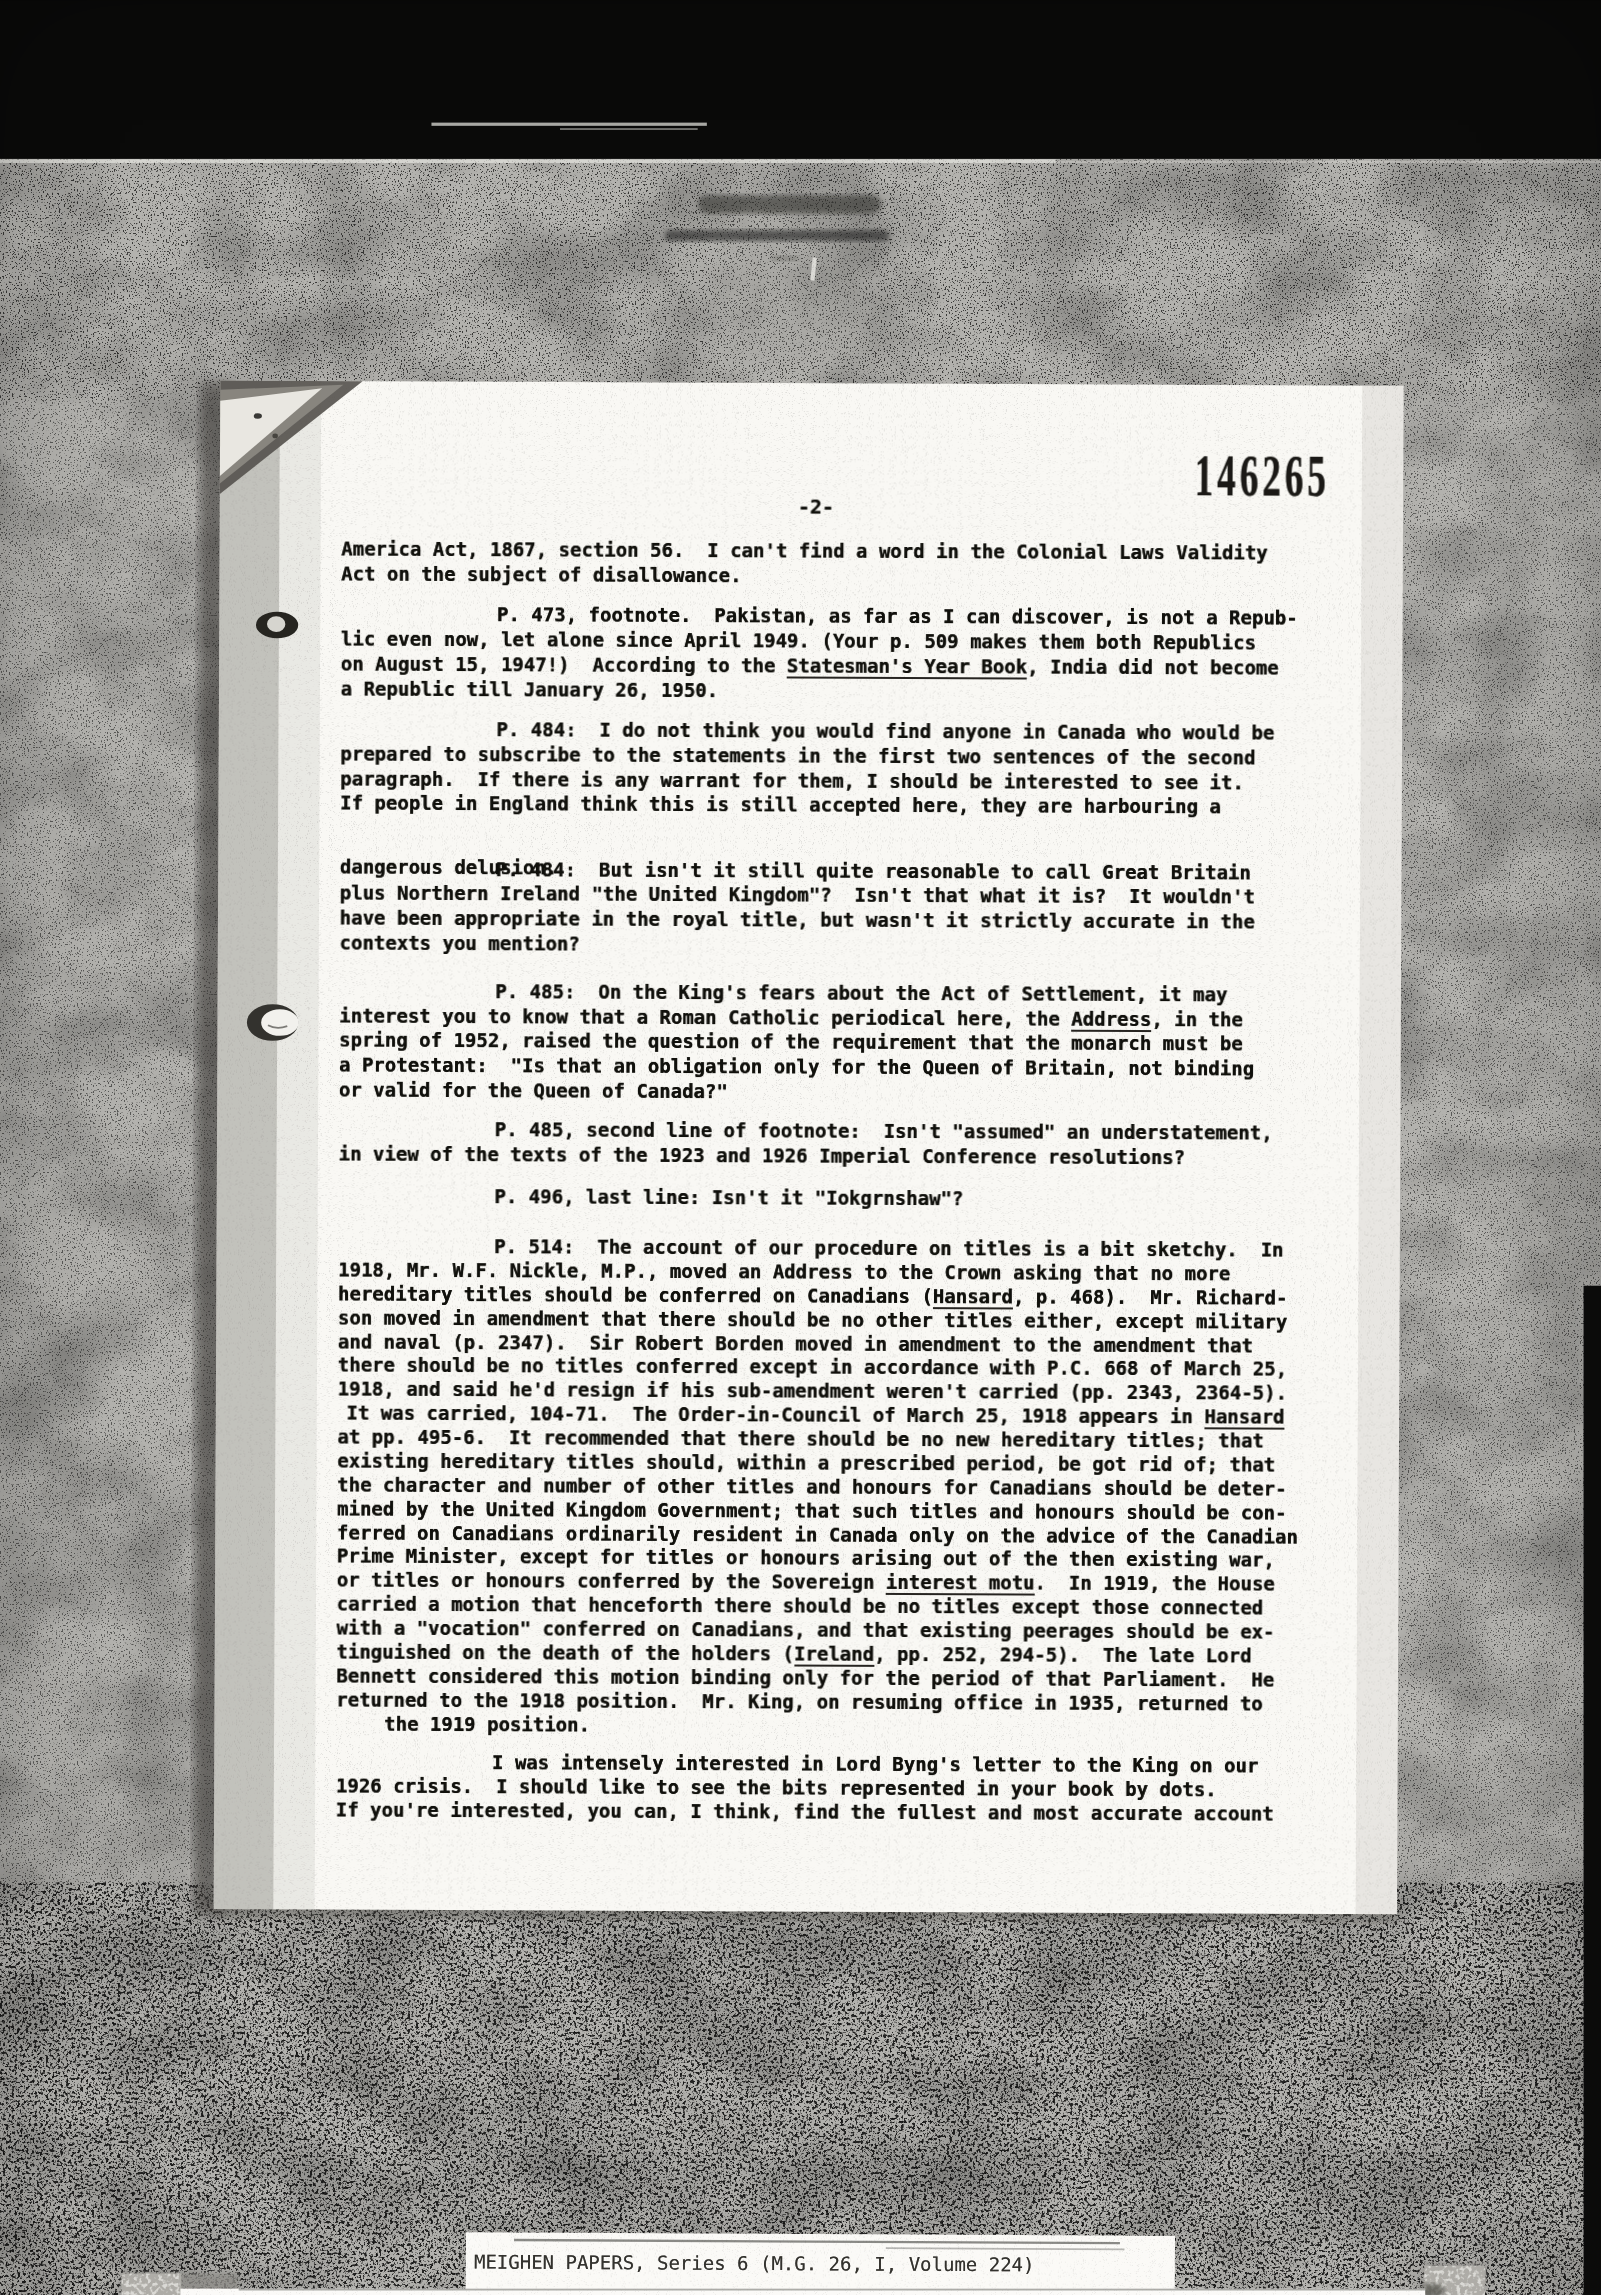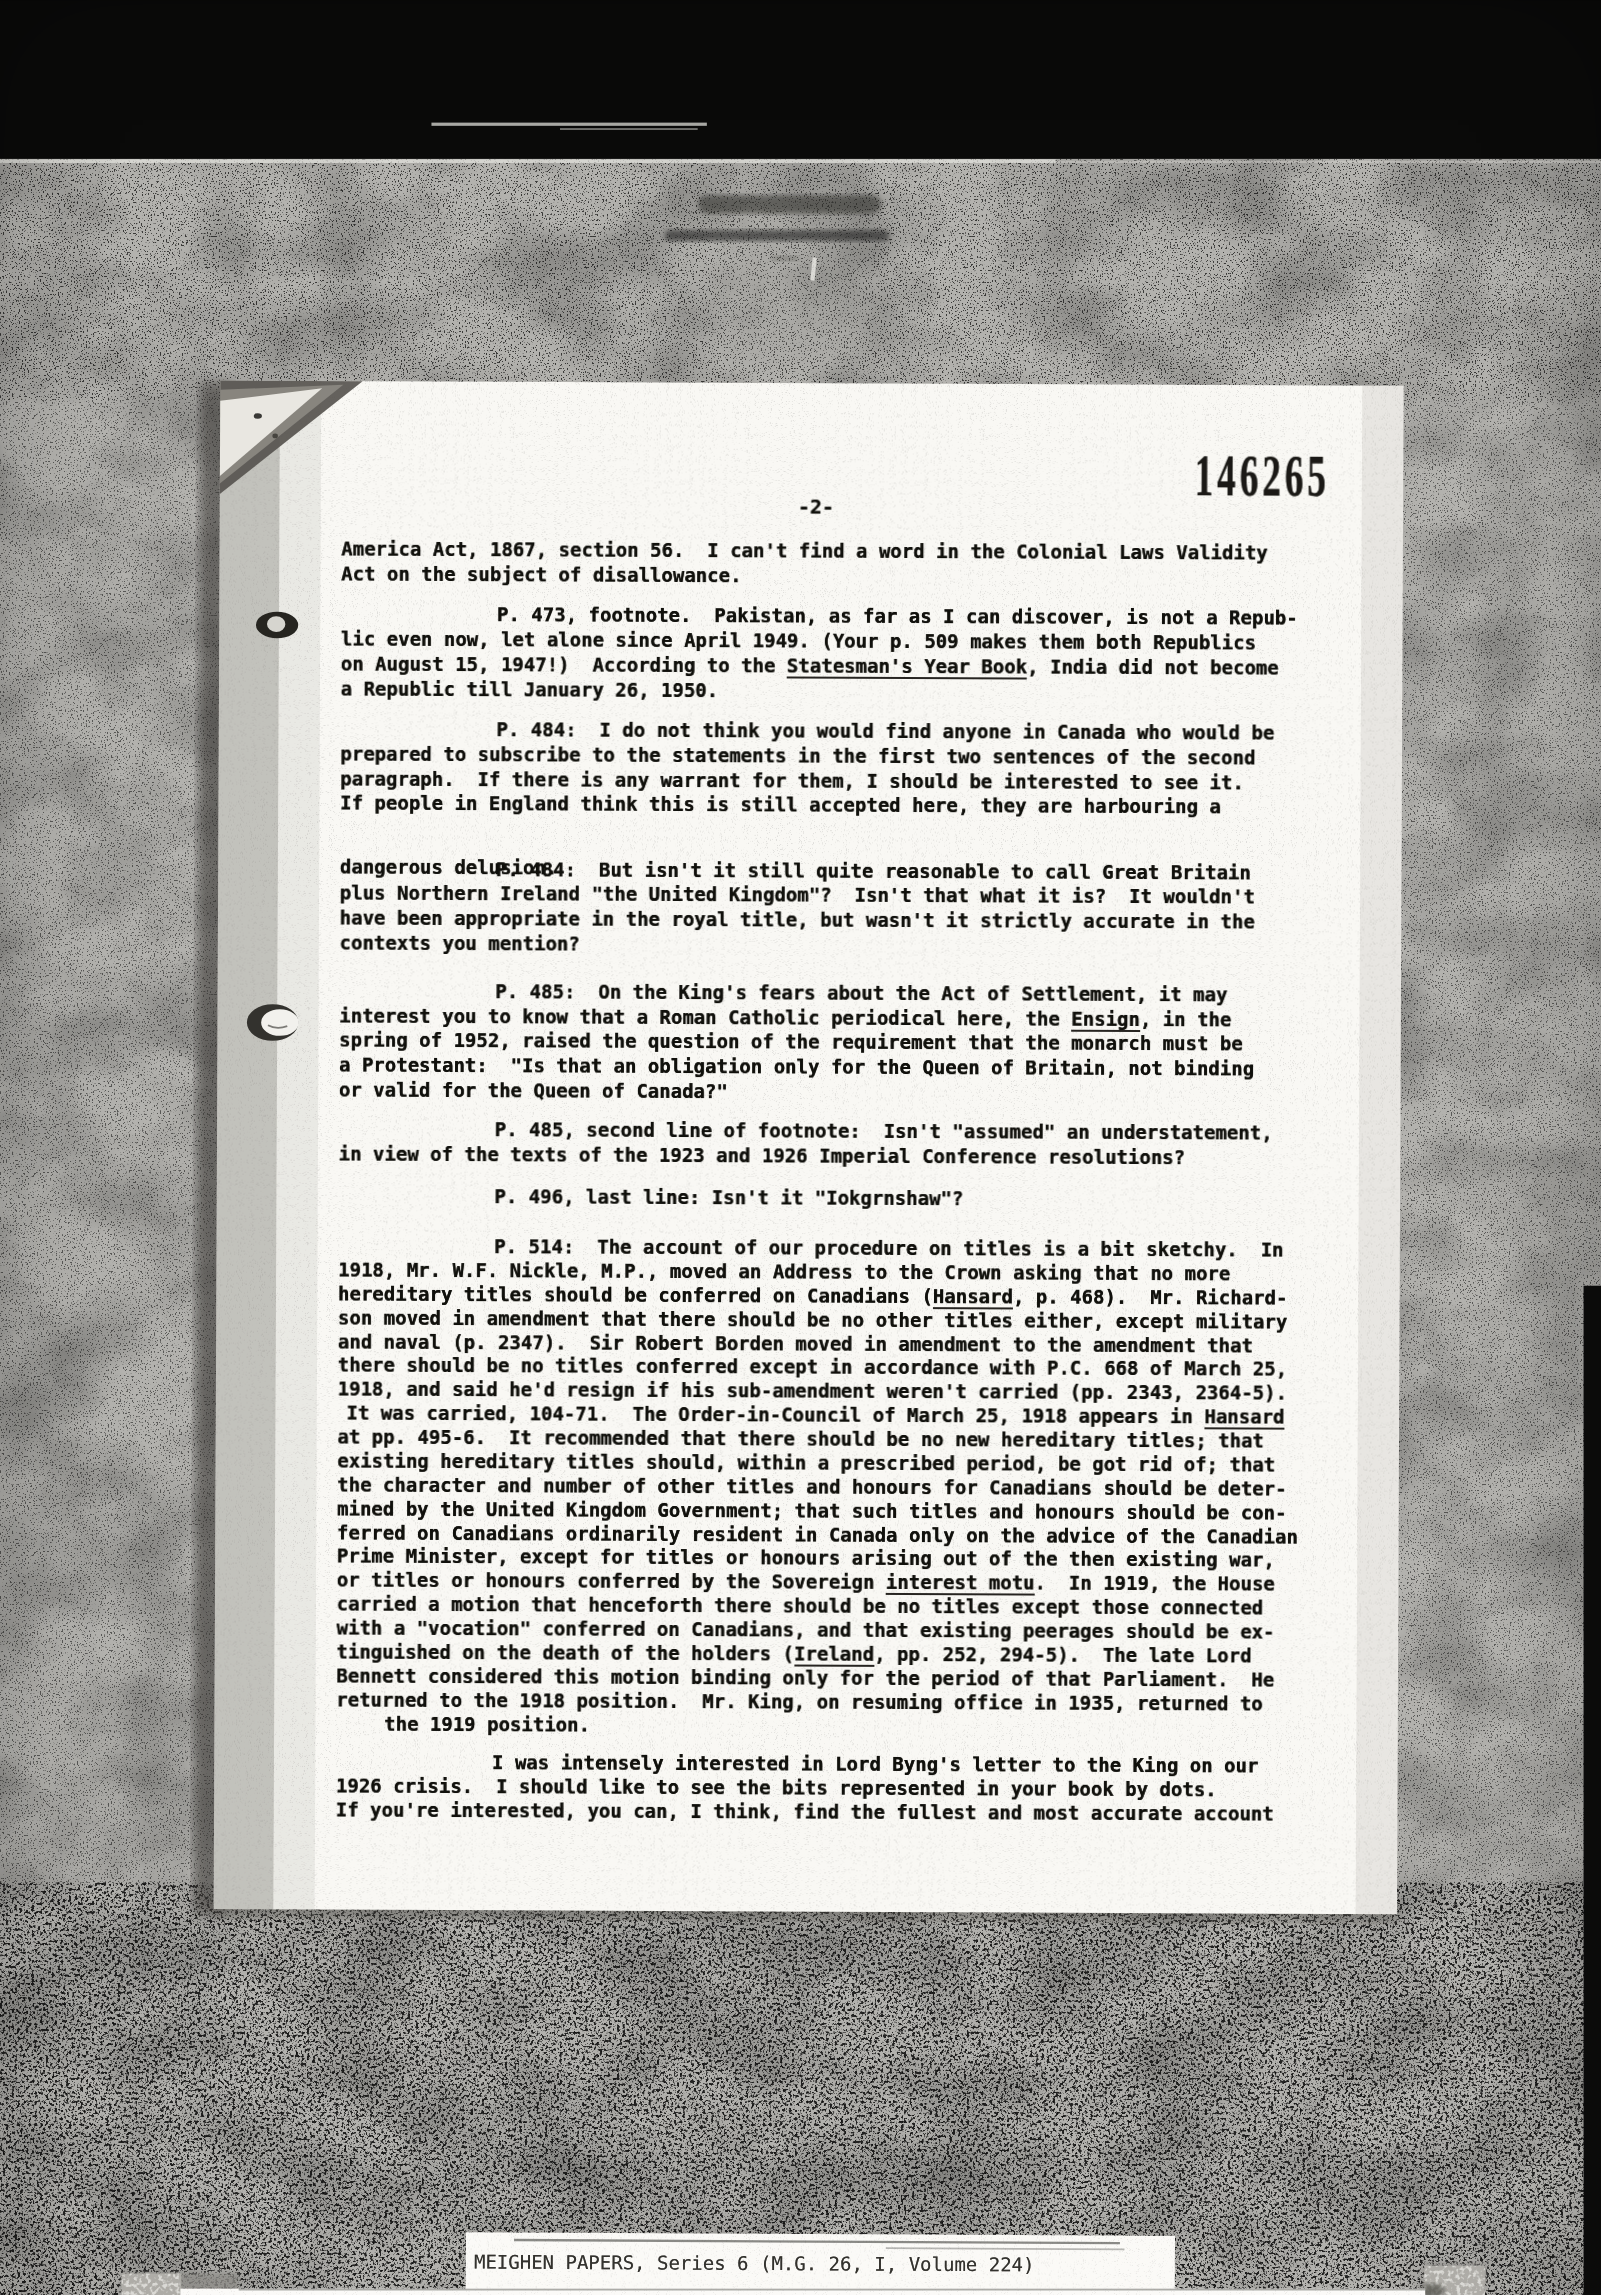--- a/index.html
+++ b/index.html
@@ -169,21 +169,21 @@
         <div class="line" style="left: 498px; top: 717px;"><span>P. 484:  I do not think you would find anyone in Canada who would be</span></div>
         <div class="line" style="left: 342px; top: 742px;"><span>prepared to subscribe to the statements in the first two sentences of the second</span></div>
         <div class="line" style="left: 342px; top: 767px;"><span>paragraph.  If there is any warrant for them, I should be interested to see it.</span></div>
         <div class="line" style="left: 342px; top: 791px;"><span>If people in England think this is still accepted here, they are harbouring a</span></div>
         <div class="line" style="left: 342px; top: 816px; margin-top: 39px;"><span>dangerous delusion.</span></div>
         <div class="line" style="left: 498px; top: 857px;"><span>P. 484:  But isn't it still quite reasonable to call Great Britain</span></div>
         <div class="line" style="left: 342px; top: 881px;"><span>plus Northern Ireland "the United Kingdom"?  Isn't that what it is?  It wouldn't</span></div>
         <div class="line" style="left: 342px; top: 906px;"><span>have been appropriate in the royal title, but wasn't it strictly accurate in the</span></div>
         <div class="line" style="left: 342px; top: 931px;"><span>contexts you mention?</span></div>
         <div class="line" style="left: 498px; top: 979px;"><span>P. 485:  On the King's fears about the Act of Settlement, it may</span></div>
-        <div class="line" style="left: 342px; top: 1004px;"><span>interest you to know that a Roman Catholic periodical here, the </span><span class="u">Ensign</span><span>, in the</span></div>
+        <div class="line" style="left: 342px; top: 1004px;"><span>interest you to know that a Roman Catholic periodical here, the </span><span class="u">Address</span><span>, in the</span></div>
         <div class="line" style="left: 342px; top: 1028px;"><span>spring of 1952, raised the question of the requirement that the monarch must be</span></div>
         <div class="line" style="left: 342px; top: 1053px;"><span>a Protestant:  "Is that an obligation only for the Queen of Britain, not binding</span></div>
         <div class="line" style="left: 342px; top: 1078px;"><span>or valid for the Queen of Canada?"</span></div>
         <div class="line" style="left: 498px; top: 1117px;"><span>P. 485, second line of footnote:  Isn't "assumed" an understatement,</span></div>
         <div class="line" style="left: 342px; top: 1142px;"><span>in view of the texts of the 1923 and 1926 Imperial Conference resolutions?</span></div>
         <div class="line" style="left: 498px; top: 1184px;"><span>P. 496, last line: Isn't it "Iokgrnshaw"?</span></div>
         <div class="line" style="left: 498px; top: 1234px;"><span>P. 514:  The account of our procedure on titles is a bit sketchy.  In</span></div>
         <div class="line" style="left: 342px; top: 1258px;"><span>1918, Mr. W.F. Nickle, M.P., moved an Address to the Crown asking that no more</span></div>
         <div class="line" style="left: 342px; top: 1282px;"><span>hereditary titles should be conferred on Canadians (</span><span class="u">Hansard</span><span>, p. 468).  Mr. Richard-</span></div>
         <div class="line" style="left: 342px; top: 1306px;"><span>son moved in amendment that there should be no other titles either, except military</span></div>

